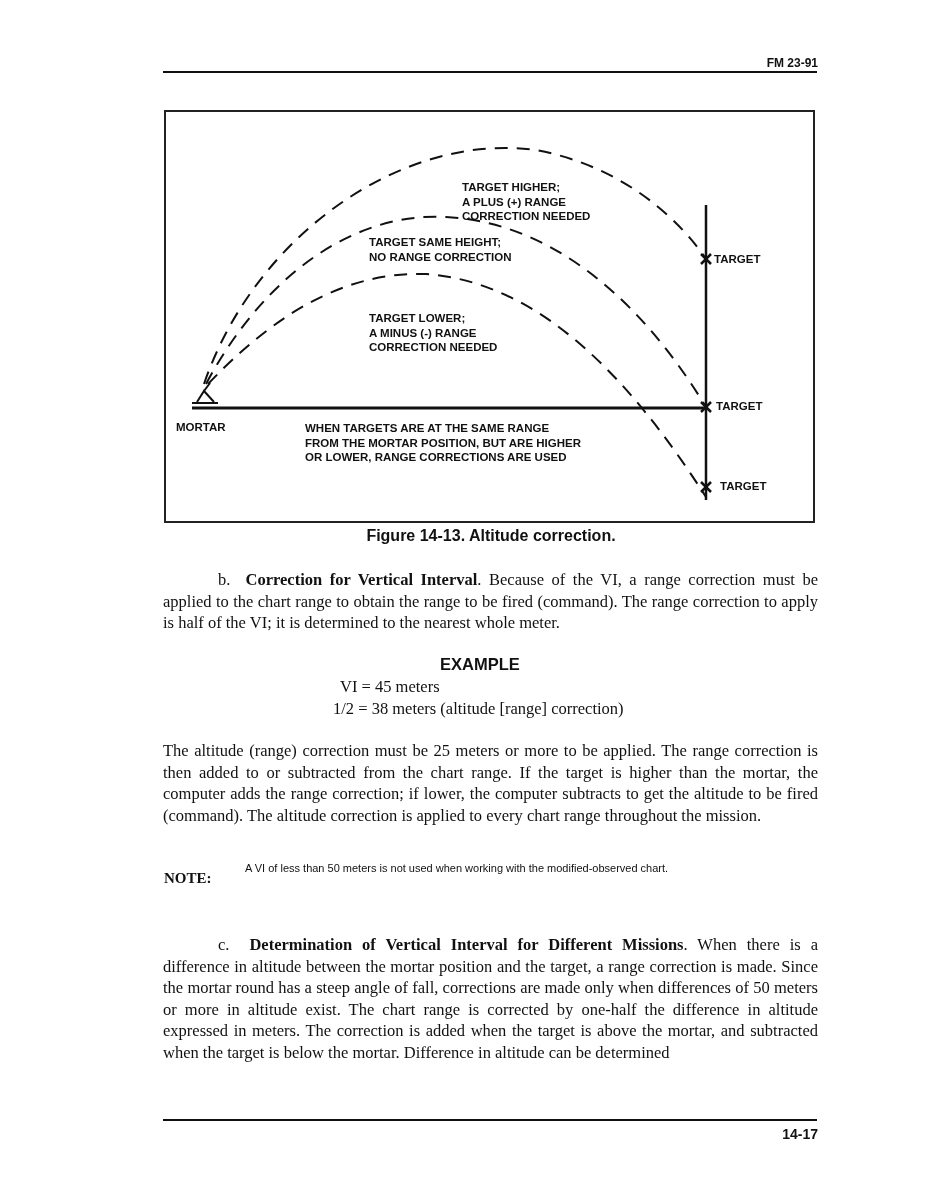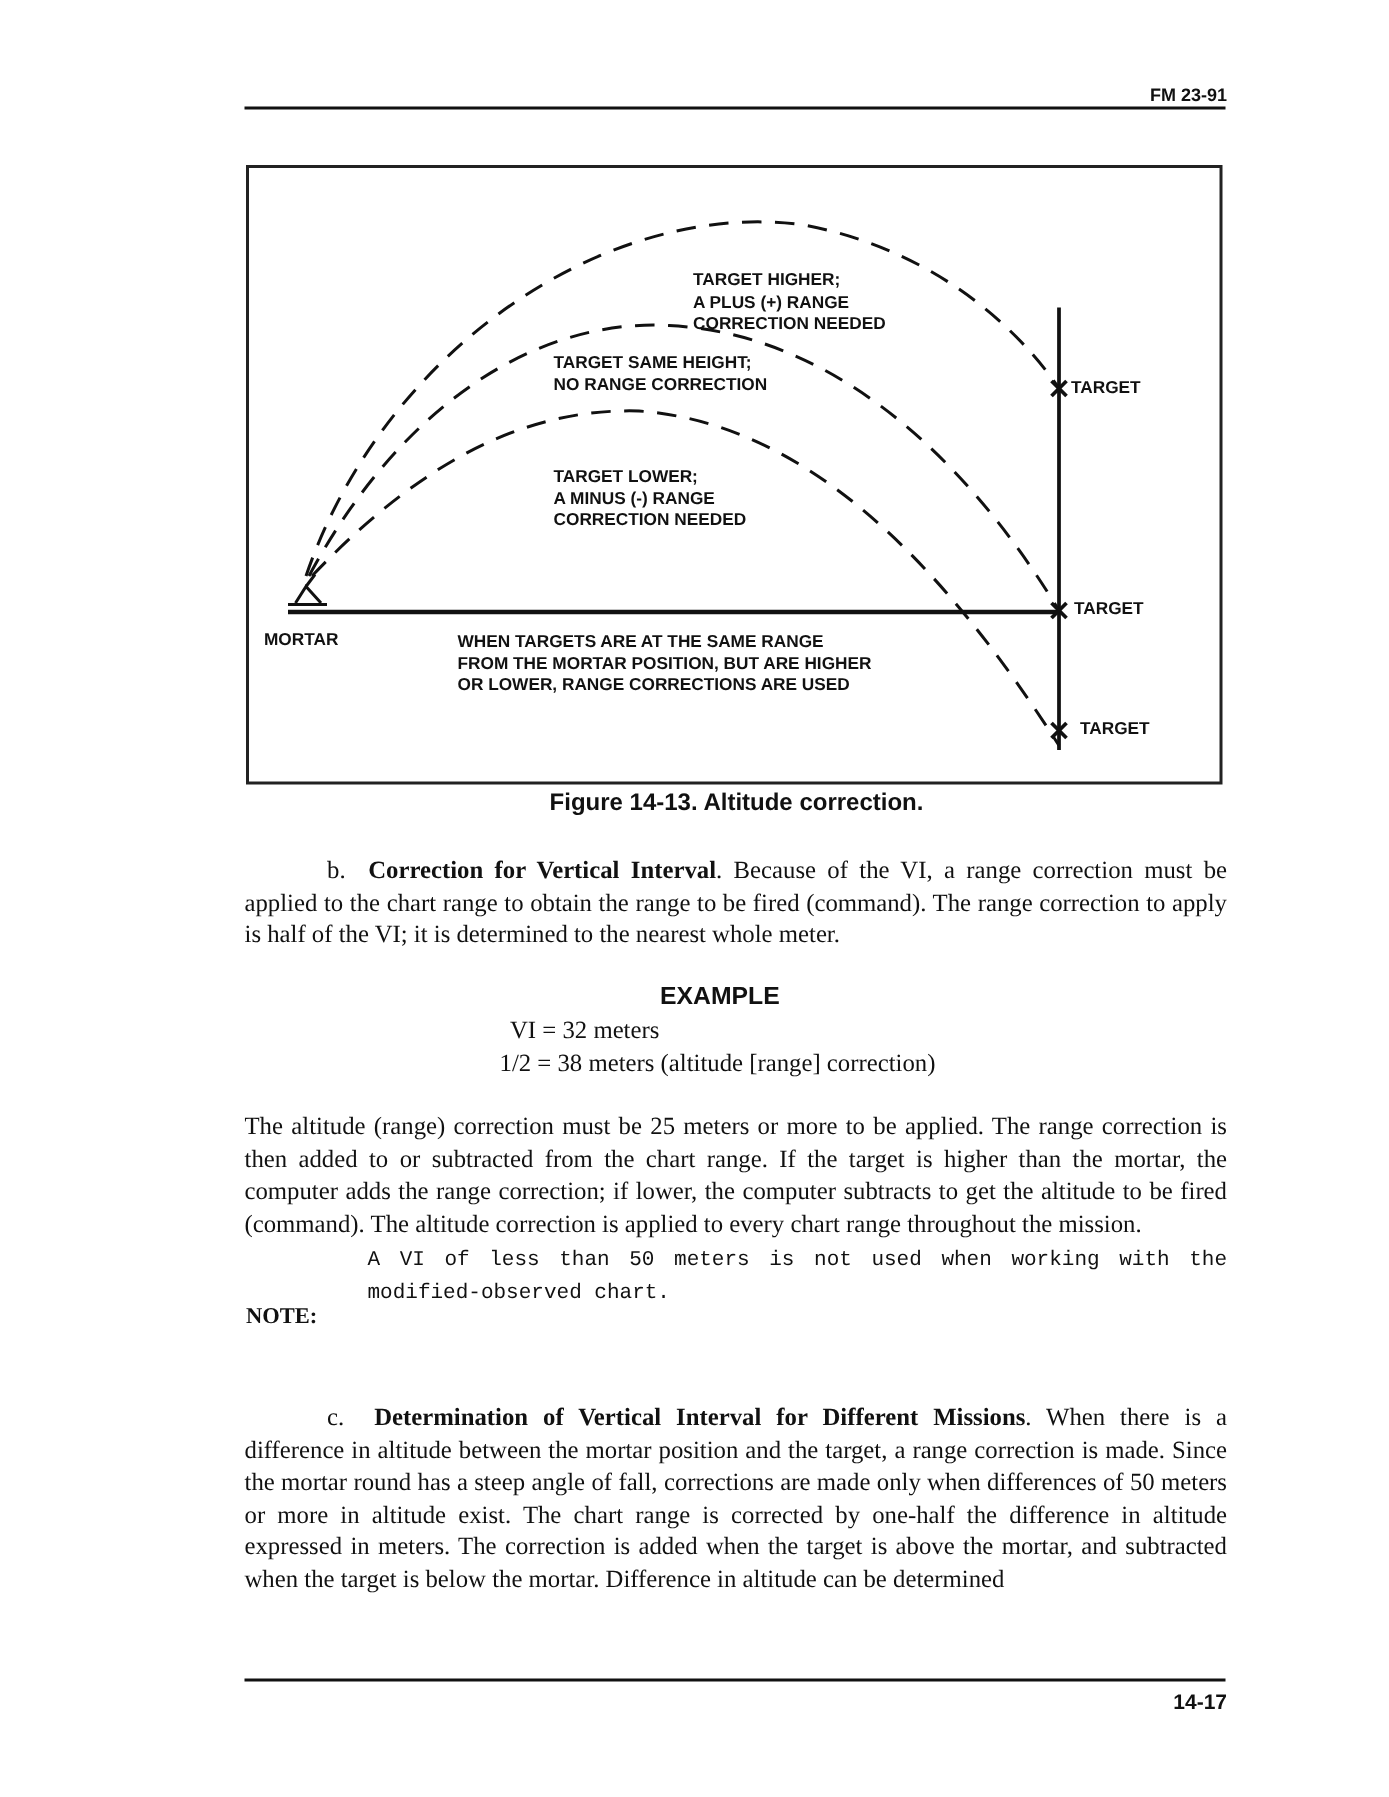--- a/index.html
+++ b/index.html
@@ -9,21 +9,21 @@
   .figure-box { position: absolute; left: 164px; top: 110px; width: 651px; height: 413px; border: 2px solid #222; box-sizing: border-box; }
   .figure-box svg { position: absolute; left: 0; top: 0; }
   .fig-label { position: absolute; font-family: "Liberation Sans", sans-serif; font-weight: bold; font-size: 11.5px; line-height: 14.5px; white-space: pre; }
   .caption { position: absolute; left: 0; width: 926px; top: 527px; text-align: center; font-family: "Liberation Sans", sans-serif; font-weight: bold; font-size: 16px; padding-left: 56px; box-sizing: border-box; }
   .para { position: absolute; left: 163px; width: 655px; font-family: "Liberation Serif", serif; font-size: 16.5px; line-height: 21.6px; text-align: justify; }
   .para b { font-weight: bold; }
   .indent { display: inline-block; width: 55px; }
   .example-title { position: absolute; left: 440px; top: 655px; font-family: "Liberation Sans", sans-serif; font-weight: bold; font-size: 16.5px; }
   .example-line { position: absolute; font-family: "Liberation Serif", serif; font-size: 16.5px; }
   .note-label { position: absolute; left: 164px; top: 870px; font-family: "Liberation Serif", serif; font-weight: bold; font-size: 15px; }
-  .note-text { position: absolute; left: 245px; top: 830px; width: 573px; font-family: Liberation Mono, monospace; font-size: 14px; line-height: 21.6px; text-align: justify; }
+  .note-text { position: absolute; left: 245px; top: 858px; width: 573px; font-family: Liberation Sans, sans-serif; font-size: 11px; line-height: 21.6px; text-align: justify; }
   .page-num { position: absolute; right: 108px; top: 1126px; font-family: "Liberation Sans", sans-serif; font-weight: bold; font-size: 14px; }
 </style>
 </head>
 <body>
 
 <div class="header-id">FM 23-91</div>
 <div class="rule" style="top:71px;"></div>
 
 <div class="figure-box">
   <svg width="651" height="413" viewBox="0 0 651 413">
@@ -71,21 +71,21 @@
   <div class="fig-label" style="left:548px; top:140px;">TARGET</div>
   <div class="fig-label" style="left:550px; top:287px;">TARGET</div>
   <div class="fig-label" style="left:554px; top:367px;">TARGET</div>
 </div>
 
 <div class="caption">Figure 14-13.  Altitude correction.</div>
 
 <div class="para" style="top:569px;"><span class="indent"></span><span>b.</span>&nbsp;&nbsp;<b>Correction for Vertical Interval</b><span>.  Because of the VI, a range correction must be applied to the chart range to obtain the range to be fired (command).  The range correction to apply is half of the VI; it is determined to the nearest whole meter.</span></div>
 
 <div class="example-title">EXAMPLE</div>
-<div class="example-line" style="left:340px; top:677px;">VI = 32 meters</div>
+<div class="example-line" style="left:340px; top:677px;">VI = 45 meters</div>
 <div class="example-line" style="left:333px; top:699px;">1/2 = 38 meters (altitude [range] correction)</div>
 
 <div class="para" style="top:740px;">The altitude (range) correction must be 25 meters or more to be applied.  The range correction is then added to or subtracted from the chart range.  If the target is higher than the mortar, the computer adds the range correction; if lower, the computer subtracts to get the altitude to be fired (command).  The altitude correction is applied to every chart range throughout the mission.</div>
 
 <div class="note-label">NOTE:</div>
 <div class="note-text">A VI of less than 50 meters is not used when working with the modified-observed chart.</div>
 
 <div class="para" style="top:934px;"><span class="indent"></span><span>c.</span>&nbsp;&nbsp;<b>Determination of Vertical Interval for Different Missions</b><span>.  When there is a difference in altitude between the mortar position and the target, a range correction is made.  Since the mortar round has a steep angle of fall, corrections are made only when differences of 50 meters or more in altitude exist.  The chart range is corrected by one-half the difference in altitude expressed in meters.  The correction is added when the target is above the mortar, and subtracted when the target is below the mortar.  Difference in altitude can be determined</span></div>
 
 <div class="rule" style="top:1119px;"></div>

